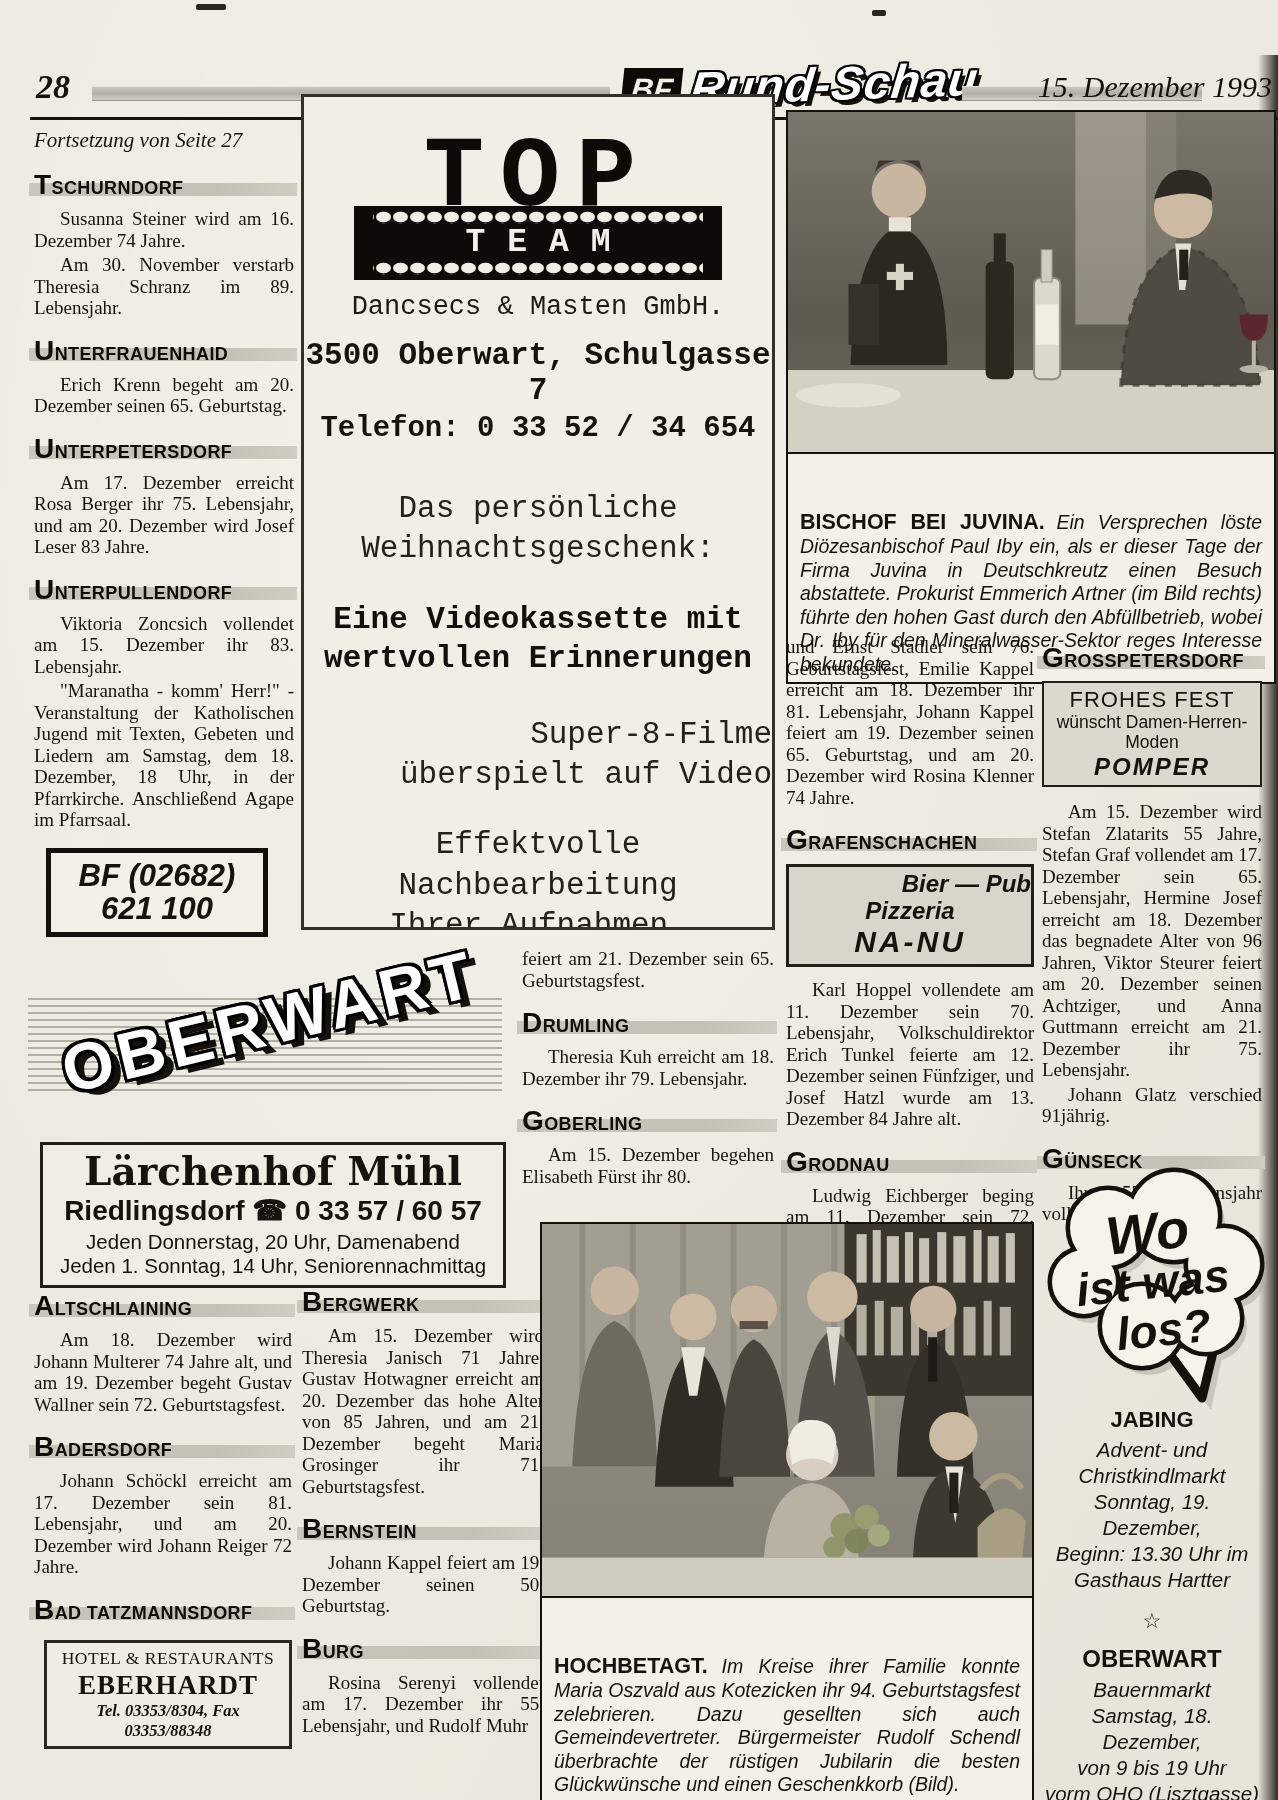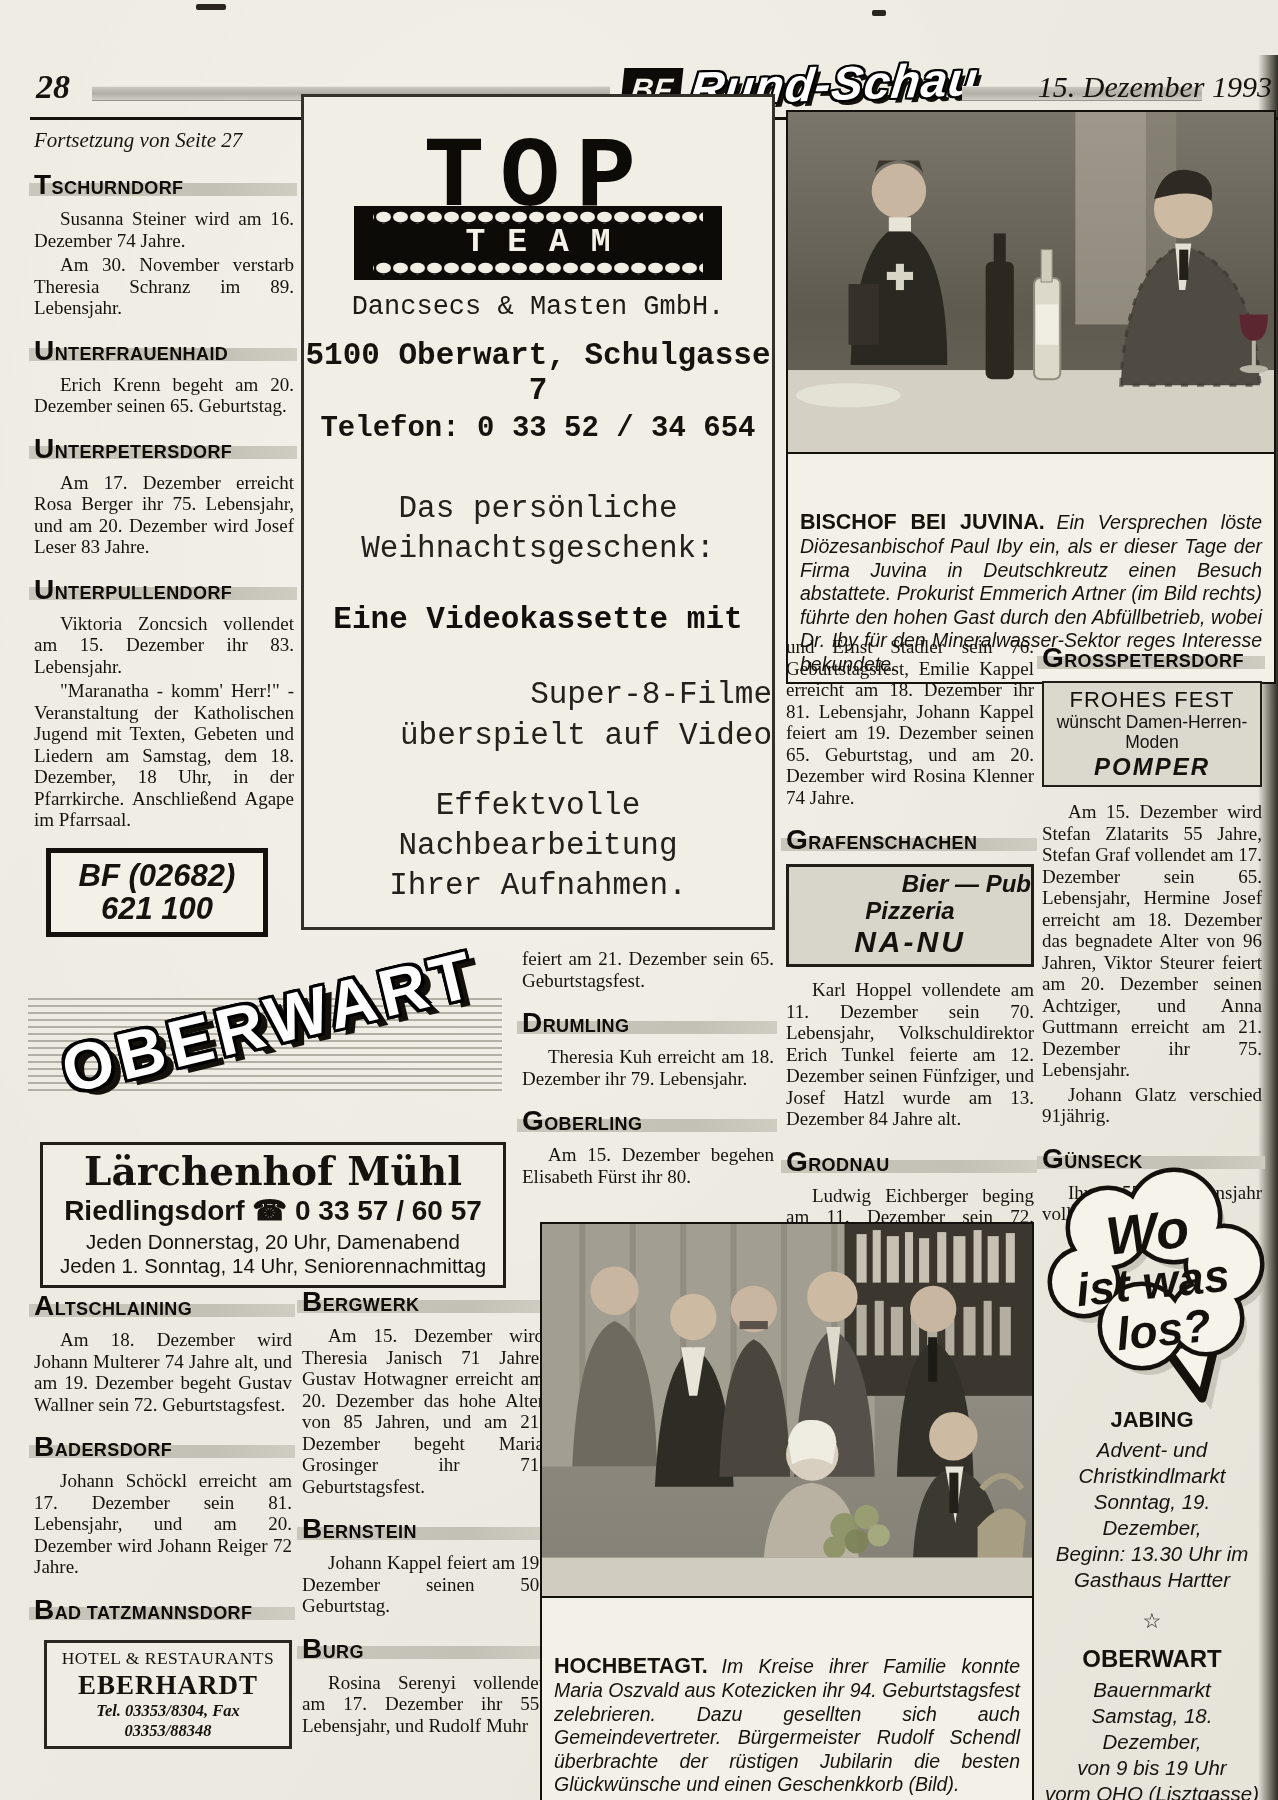--- a/index.html
+++ b/index.html
@@ -122,28 +122,29 @@
   </div>
 
   <div class="abs topad" style="left:301px;top:94px;width:468px;height:830px;">
     <div class="top-word">TOP</div>
     <div class="film">
       <div class="dotrow"></div>
       <div class="team">TEAM</div>
       <div class="dotrow"></div>
     </div>
     <div class="company">Dancsecs &amp; Masten GmbH.</div>
-    <div class="addr">5100 Oberwart, Schulgasse 7</div>
+    <div class="addr">3500 Oberwart, Schulgasse 7</div>
     <div class="phone">Telefon: 0 33 52 / 34 654</div>
     <div style="margin-top:44px;">
       <div class="ad-l">Das persönliche</div>
       <div class="ad-l">Weihnachtsgeschenk:</div>
     </div>
     <div style="margin-top:30px;">
       <div class="ad-b">Eine Videokassette mit</div>
+      <div class="ad-b">wertvollen Erinnerungen</div>
     </div>
     <div style="margin-top:36px;text-align:right;">
       <div class="ad-l">Super-8-Filme</div>
       <div class="ad-l">überspielt auf Video</div>
     </div>
     <div style="margin-top:30px;">
       <div class="ad-l">Effektvolle Nachbearbeitung</div>
       <div class="ad-l">Ihrer Aufnahmen.</div>
     </div>
   </div>

